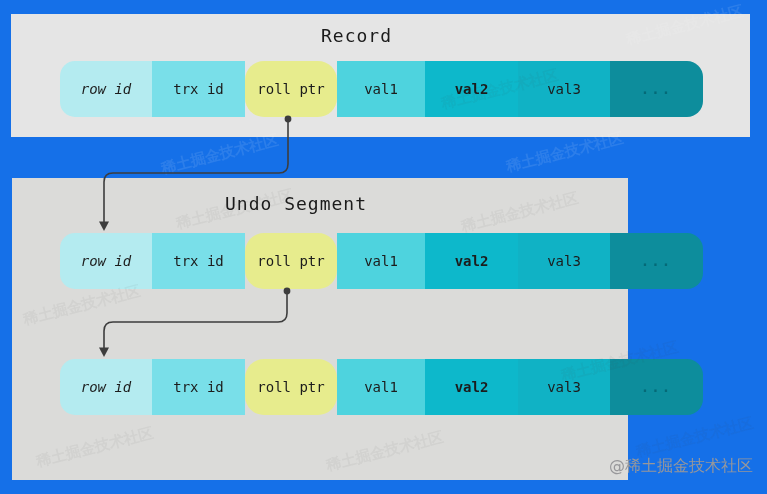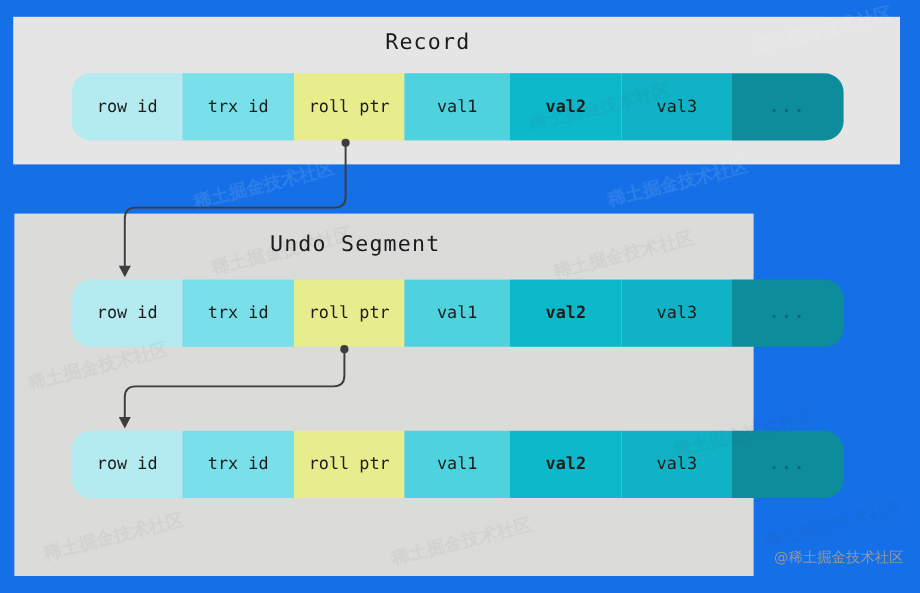--- a/index.html
+++ b/index.html
@@ -36,23 +36,23 @@
   .cell-row.undo-row-1{left:48px;top:55px;}
   .cell-row.undo-row-2{left:48px;top:181px;}
   .cell{
     display:flex;
     align-items:center;
     justify-content:center;
     font-size:14px;
     color:#1c1c1c;
     white-space:nowrap;
   }
-  .c0{width:92px;border-radius:15px 0 0 15px;}
+  .c0{width:92px;border-radius:15px 0 0 15px;font-style:italic;}
   .c1{width:93px;}
-  .c2{width:92px;}
+  .c2{width:92px;border-radius:19px;}
   .c3{width:88px;}
   .c4{width:93px;font-weight:bold;}
   .c5{width:92px;}
   .c6{width:93px;border-radius:0 16px 16px 0;font-weight:bold;letter-spacing:2px;}
   .arrows{
     position:absolute;
     left:0;top:0;
     z-index:5;
     pointer-events:none;
   }
@@ -64,21 +64,21 @@
     transform:rotate(-14deg);
     z-index:3;
     pointer-events:none;
   }
   .ghost-gray{color:rgba(70,70,70,0.06);}
   .ghost-blue{color:rgba(255,255,255,0.10);}
   .corner-watermark{
     position:absolute;
     right:14px;
     top:456px;
-    font-size:12px;
+    font-size:16px;
     color:#97979a;
     z-index:6;
     font-family:"DejaVu Sans","Liberation Sans",sans-serif;
   }
 </style>
 </head>
 <body style="background: rgb(21, 112, 232);">
 
 <div class="panel" id="record-panel" style="background: #e5e5e5;">
   <div class="panel-title">Record</div>

